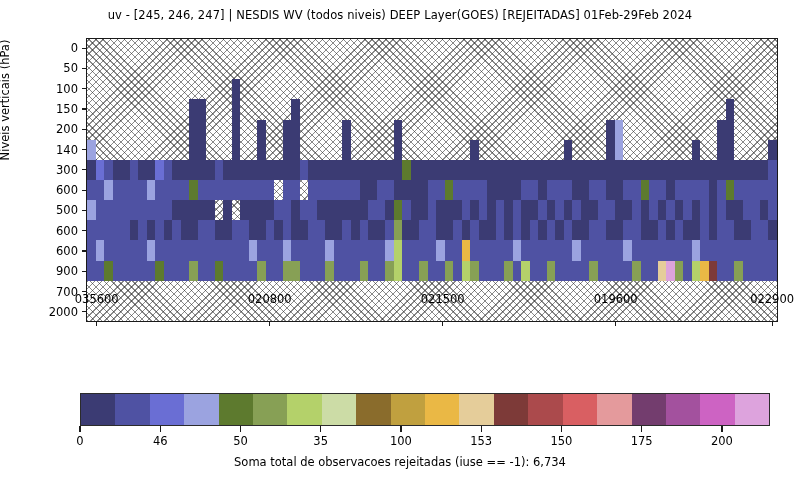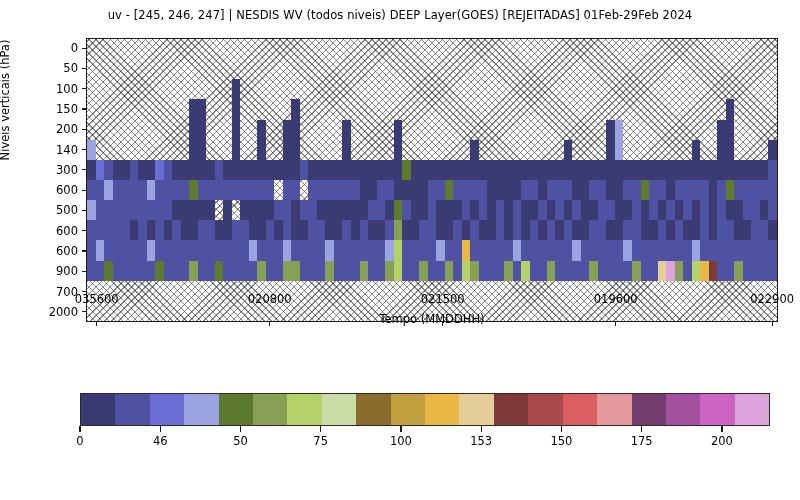--- a/index.html
+++ b/index.html
@@ -1285,21 +1285,20 @@
       <div style="position: absolute; left: 96.126px; top: 322px; width: 1.2px; height: 4px; background: rgb(26, 26, 26);"></div>
       <div class="xtick" style="left: 269.726px;">020800</div>
       <div style="position: absolute; left: 269.126px; top: 322px; width: 1.2px; height: 4px; background: rgb(26, 26, 26);"></div>
       <div class="xtick" style="left: 442.726px;">021500</div>
       <div style="position: absolute; left: 442.126px; top: 322px; width: 1.2px; height: 4px; background: rgb(26, 26, 26);"></div>
       <div class="xtick" style="left: 615.726px;">019600</div>
       <div style="position: absolute; left: 615.126px; top: 322px; width: 1.2px; height: 4px; background: rgb(26, 26, 26);"></div>
       <div class="xtick" style="left: 772.118px;">022900</div>
       <div style="position: absolute; left: 771.518px; top: 322px; width: 1.2px; height: 4px; background: rgb(26, 26, 26);"></div>
     </div>
-  <div class="xlabel">Tempo (MMDDHH)</div>
 
   <div class="cbar-wrap">
     <div class="cbar" id="cbar">
         <div class="swatch" style="background: rgb(59, 59, 115);"></div>
         <div class="swatch" style="background: rgb(79, 82, 163);"></div>
         <div class="swatch" style="background: rgb(106, 110, 212);"></div>
         <div class="swatch" style="background: rgb(155, 163, 224);"></div>
         <div class="swatch" style="background: rgb(93, 122, 46);"></div>
         <div class="swatch" style="background: rgb(135, 160, 85);"></div>
         <div class="swatch" style="background: rgb(180, 209, 106);"></div>
@@ -1318,27 +1317,28 @@
         <div class="swatch" style="background: rgb(221, 163, 221);"></div>
       </div>
     <div id="cbarticks">
         <div class="cbar-tick" style="left: -0.65px;"></div>
         <div class="cbar-ticklabel" style="left: 0px;">0</div>
         <div class="cbar-tick" style="left: 79.5826px;"></div>
         <div class="cbar-ticklabel" style="left: 80.2326px;">46</div>
         <div class="cbar-tick" style="left: 159.815px;"></div>
         <div class="cbar-ticklabel" style="left: 160.465px;">50</div>
         <div class="cbar-tick" style="left: 240.048px;"></div>
-        <div class="cbar-ticklabel" style="left: 240.698px;">75</div>
+        <div class="cbar-ticklabel" style="left: 240.698px;">35</div>
         <div class="cbar-tick" style="left: 320.28px;"></div>
         <div class="cbar-ticklabel" style="left: 320.93px;">100</div>
         <div class="cbar-tick" style="left: 400.513px;"></div>
         <div class="cbar-ticklabel" style="left: 401.163px;">153</div>
         <div class="cbar-tick" style="left: 480.745px;"></div>
         <div class="cbar-ticklabel" style="left: 481.395px;">150</div>
         <div class="cbar-tick" style="left: 560.978px;"></div>
         <div class="cbar-ticklabel" style="left: 561.628px;">175</div>
         <div class="cbar-tick" style="left: 641.21px;"></div>
         <div class="cbar-ticklabel" style="left: 641.86px;">200</div>
       </div>
   </div>
+  <div class="cbar-label" style="position:absolute;left:0;top:455px;">Soma total de observacoes rejeitadas (iuse == -1): 6,734</div>
 
 </div>
 
 </body></html>

